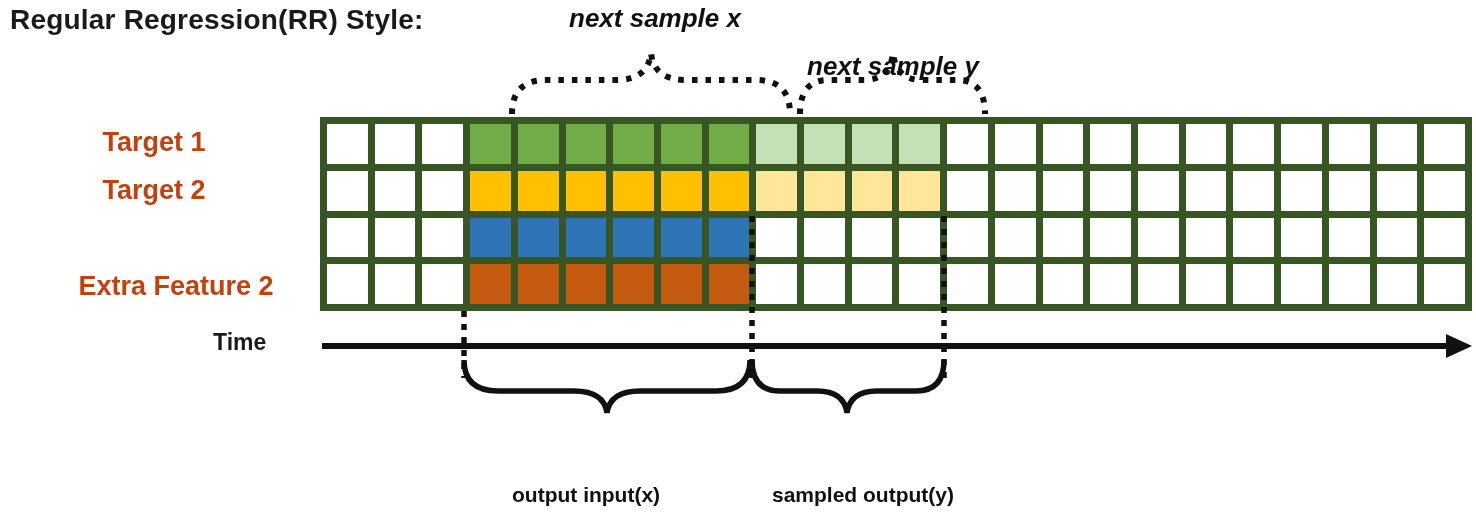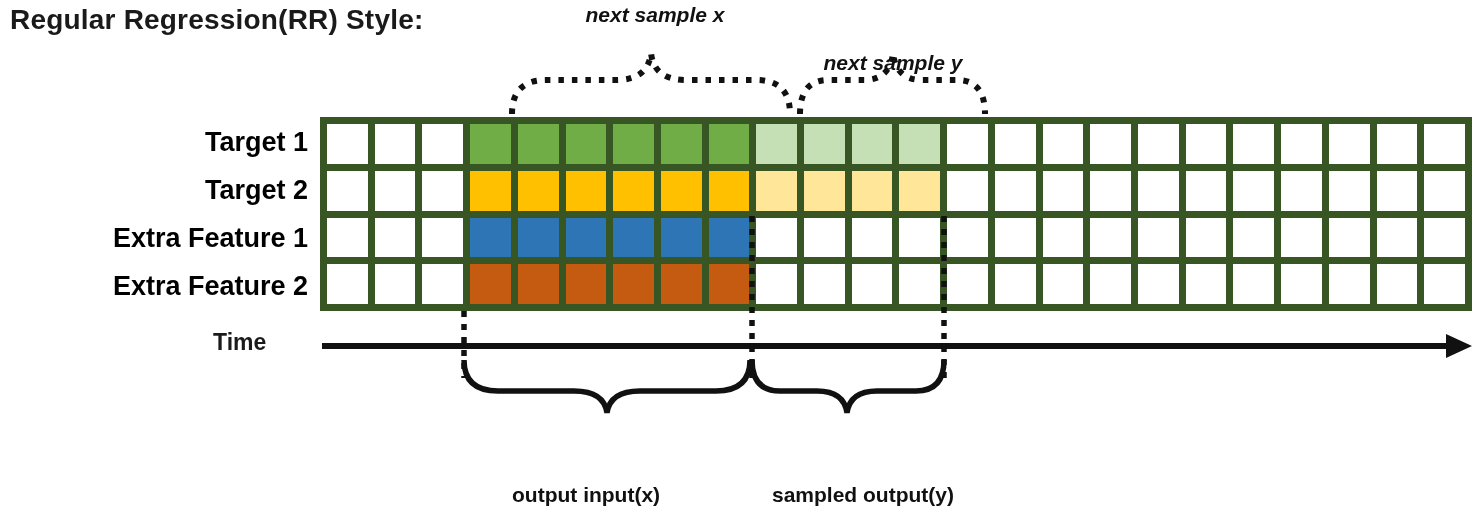--- a/index.html
+++ b/index.html
@@ -11,28 +11,28 @@
     overflow:hidden;
   }
   .title{
     position:absolute;left:10px;top:4px;
     font-size:28px;font-weight:700;color:#1a1a1a;
     letter-spacing:0.2px;
   }
   .brace-label{
     position:absolute;top:3px;width:200px;
     text-align:center;
-    font-size:21px;font-style:italic;font-weight:600;color:#111;
+    font-size:26px;font-style:italic;font-weight:600;color:#111;
   }
   #label-next-x{left:555px;}
   #label-next-y{left:793px;margin-top:48px;}
   .row-label{
     position:absolute;left:0;width:308px;
-    text-align:right;
-    font-size:27px;font-weight:700;color:#000000;
+    text-align:center;
+    font-size:27px;font-weight:700;color:#c2410c;
   }
   .time-label{
     position:absolute;left:213px;top:329px;
     font-size:23px;font-weight:700;color:#1a1a1a;
   }
   #grid{
     position:absolute;left:320px;top:117px;
     width:1152px;height:194px;
     box-sizing:border-box;
     display:grid;
@@ -56,22 +56,21 @@
 
 <div id="canvas">
 
   <div class="title">Regular Regression(RR) Style:</div>
 
   <div id="label-next-x" class="brace-label">next sample x</div>
   <div id="label-next-y" class="brace-label">next sample y</div>
 
   <div class="row-label" style="top:127px;">Target 1</div>
   <div class="row-label" style="top:175px;">Target 2</div>
-  <div class="row-label" style="top:223px;">Extra Feature 1</div>
-  <div class="row-label" style="top:271px;">Extra Feature 2</div>
+  <div class="row-label" style="top:271px;margin-left:22px;">Extra Feature 2</div>
 
   <div id="grid" style="background: rgb(55, 86, 35);">
       <div class="cell" style="background: rgb(255, 255, 255);"></div>
       <div class="cell" style="background: rgb(255, 255, 255);"></div>
       <div class="cell" style="background: rgb(255, 255, 255);"></div>
       <div class="cell" style="background: rgb(112, 173, 71);"></div>
       <div class="cell" style="background: rgb(112, 173, 71);"></div>
       <div class="cell" style="background: rgb(112, 173, 71);"></div>
       <div class="cell" style="background: rgb(112, 173, 71);"></div>
       <div class="cell" style="background: rgb(112, 173, 71);"></div>

